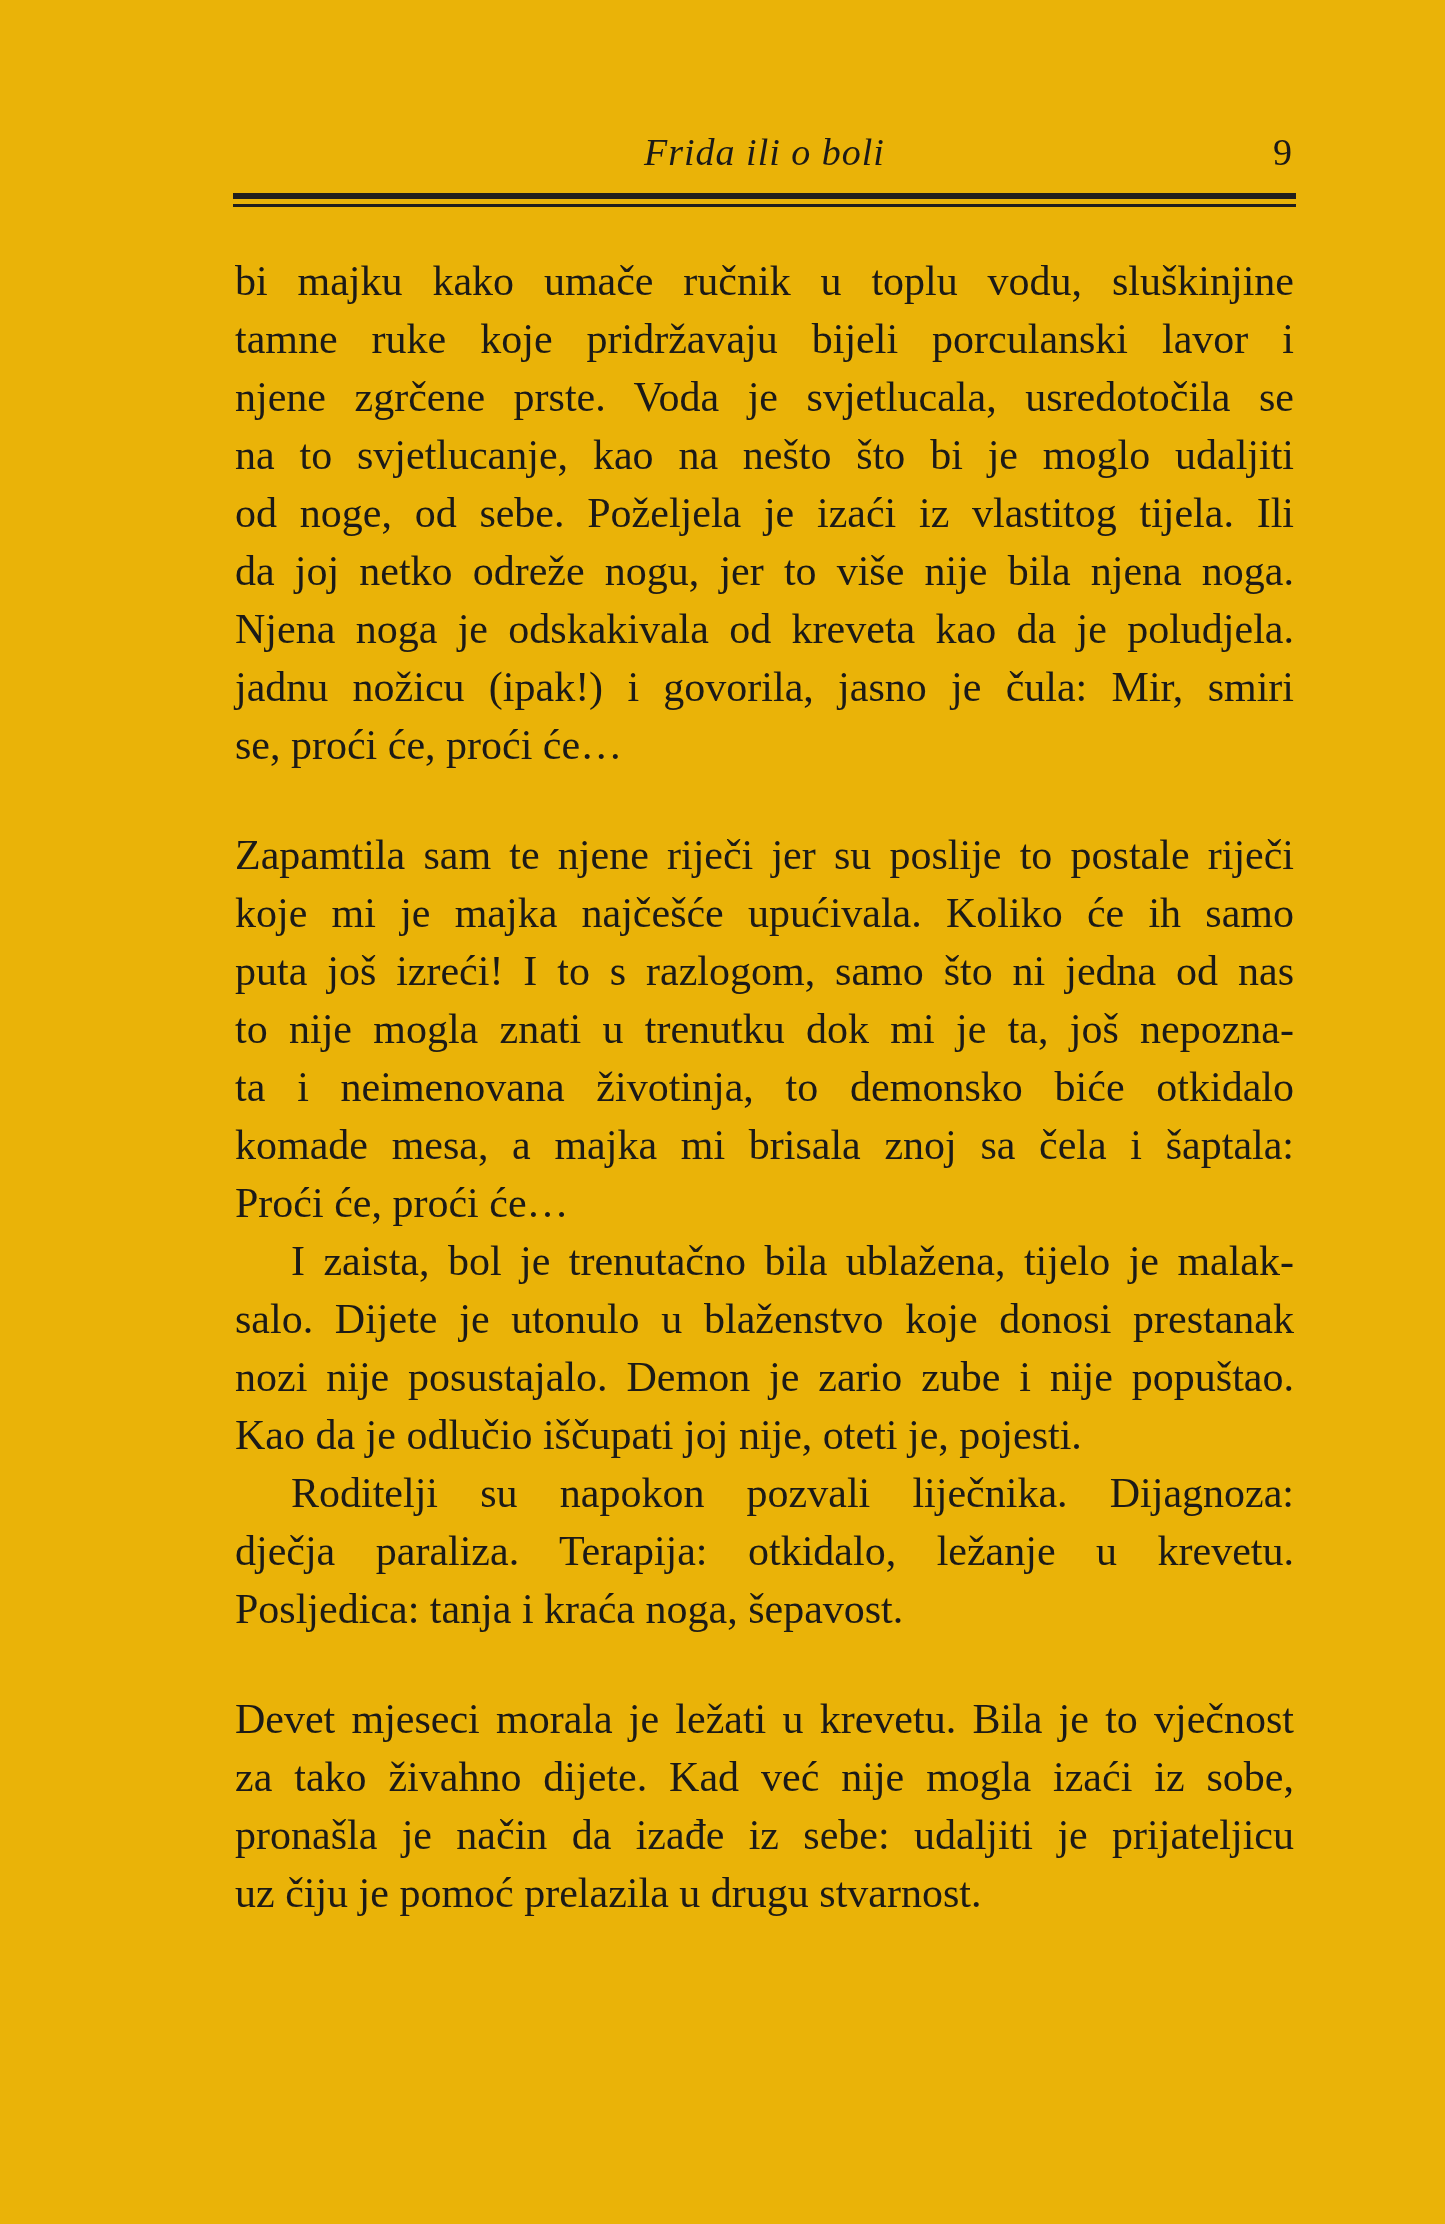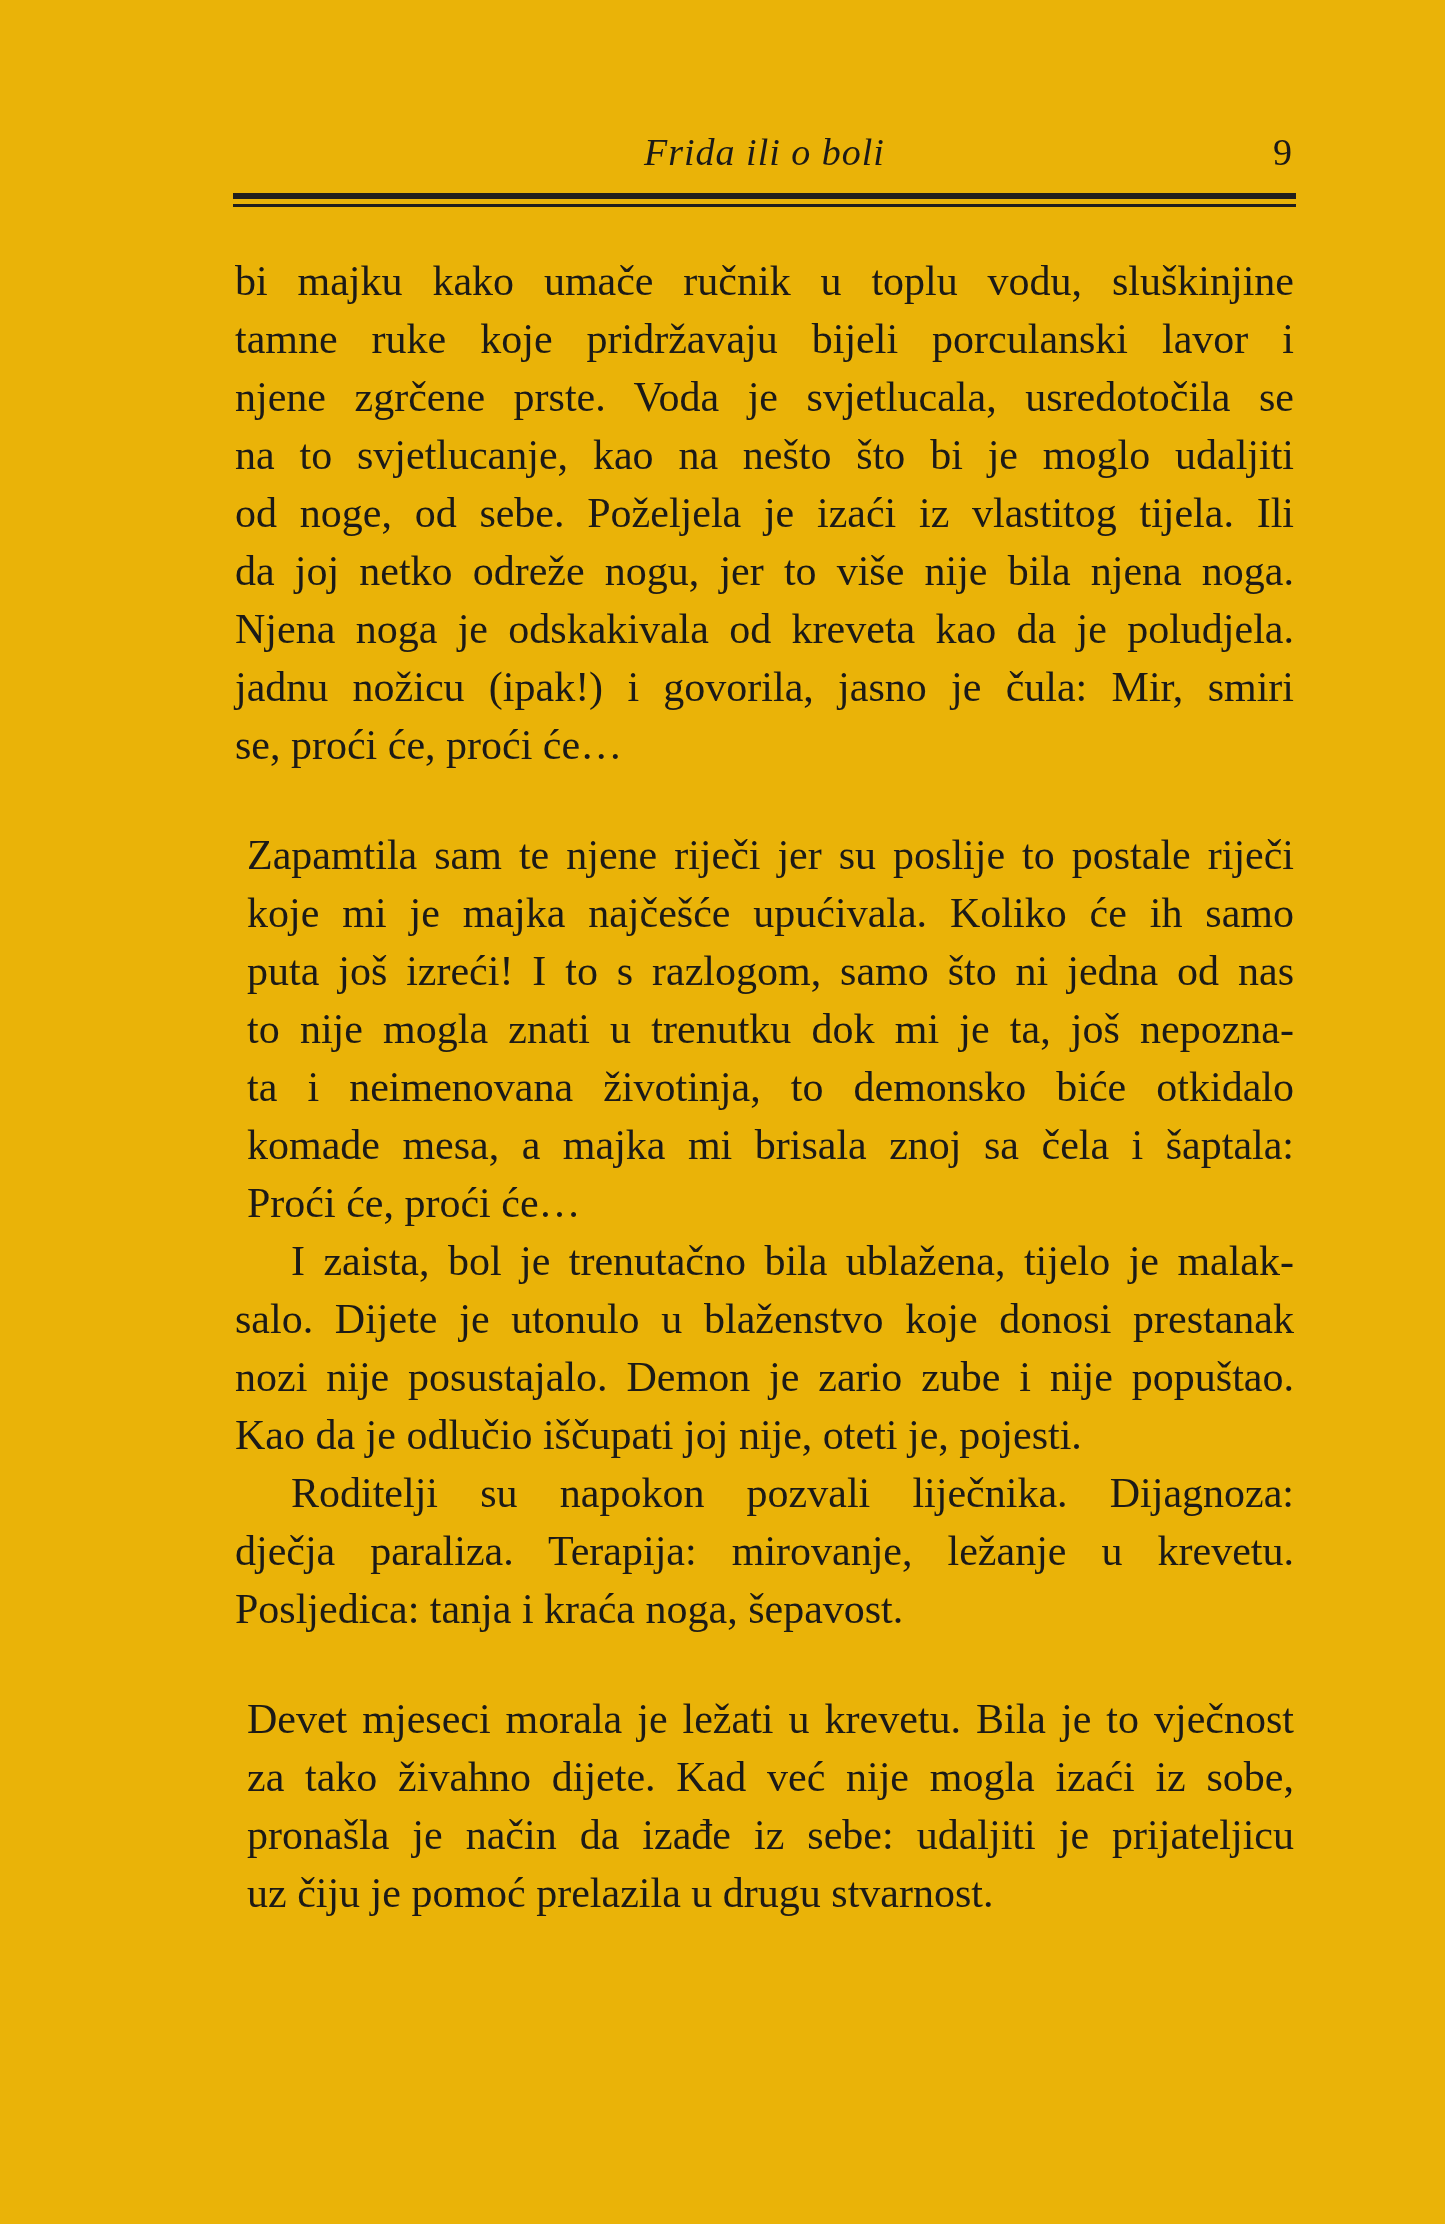--- a/index.html
+++ b/index.html
@@ -56,21 +56,21 @@
   }
   .body-text {
     position: absolute;
     left: 235px;
     top: 252px;
     width: 1059px;
     font-size: 42px;
     line-height: 58px;
   }
   .para { margin: 0; }
-  .para.gap { margin-top: 52px; margin-left: 12px; }
+  .para.gap { margin-top: 52px; }
   .line {
     text-align: justify;
     text-align-last: justify;
     white-space: normal;
     min-height: 58px;
   }
   .line.final {
     text-align-last: left;
   }
   .line.indent {
@@ -112,21 +112,21 @@
         <div class="line final">Proći će, proći će…</div>
       </div>
       <div class="para">
         <div class="line indent">I zaista, bol je trenutačno bila ublažena, tijelo je malak-</div>
         <div class="line">salo. Dijete je utonulo u blaženstvo koje donosi prestanak</div>
         <div class="line">nozi nije posustajalo. Demon je zario zube i nije popuštao.</div>
         <div class="line final">Kao da je odlučio iščupati joj nije, oteti je, pojesti.</div>
       </div>
       <div class="para">
         <div class="line indent">Roditelji su napokon pozvali liječnika. Dijagnoza:</div>
-        <div class="line">dječja paraliza. Terapija: mirovanje, ležanje u krevetu.</div>
+        <div class="line">dječja paraliza. Terapija: otkidalo, ležanje u krevetu.</div>
         <div class="line final">Posljedica: tanja i kraća noga, šepavost.</div>
       </div>
       <div class="para gap">
         <div class="line">Devet mjeseci morala je ležati u krevetu. Bila je to vječnost</div>
         <div class="line">za tako živahno dijete. Kad već nije mogla izaći iz sobe,</div>
         <div class="line">pronašla je način da izađe iz sebe: udaljiti je prijateljicu</div>
         <div class="line final">uz čiju je pomoć prelazila u drugu stvarnost.</div>
       </div>
     </div>
 

